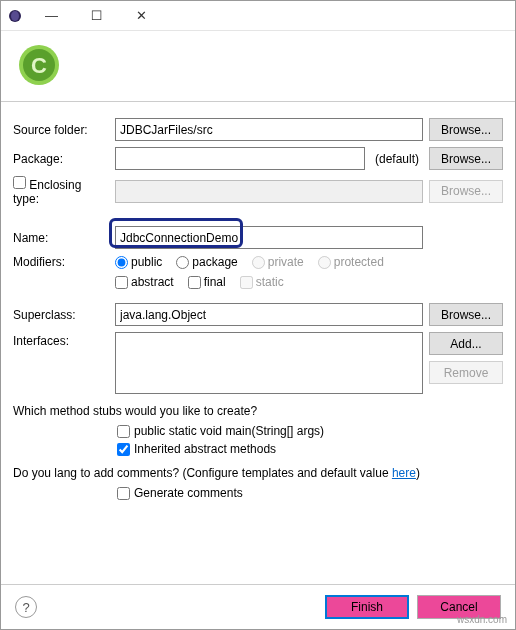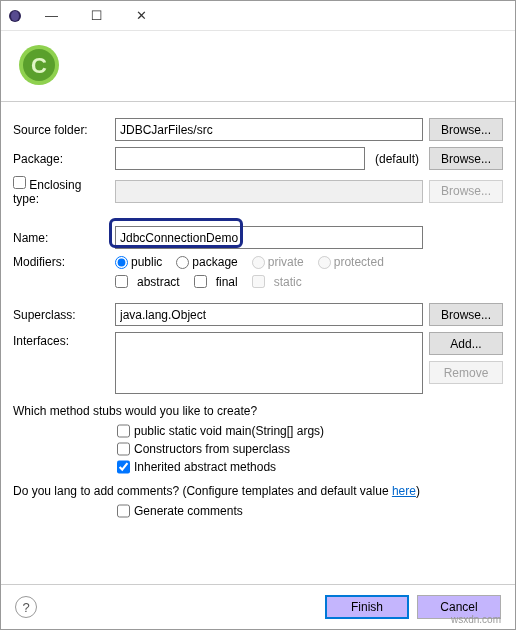--- a/index.html
+++ b/index.html
@@ -21,38 +21,38 @@
     .btn-col { width: 74px; }
     input[type="text"] { width: 100%; height: 23px; border: 1px solid #7a7a7a; padding: 2px 4px; font-size: 12px; font-family: inherit; }
     input[type="text"]:disabled { background: #f0f0f0; border-color: #bdbdbd; color: #888; }
     .btn { width: 100%; height: 23px; border: 1px solid #adadad; background: #e1e1e1; font-size: 12px; font-family: inherit; cursor: pointer; }
     .btn:disabled { color: #a0a0a0; background: #f4f4f4; border-color: #d0d0d0; }
     .gap { height: 14px; }
     .radio-group { display: flex; gap: 14px; align-items: center; }
     .radio-group label { display: flex; align-items: center; gap: 3px; font-size: 12px; }
     .radio-group label.disabled { color: #999; }
     .check-row { display: flex; gap: 14px; align-items: center; }
-    .check-row label { display: flex; align-items: flex-start; gap: 9px; font-size: 12px; }
+    .check-row label { display: flex; align-items: center; gap: 3px; font-size: 12px; }
     .check-row label.disabled { color: #999; }
     input[type="checkbox"], input[type="radio"] { margin: 0; }
     .interfaces-box { flex:1; height: 62px; border: 1px solid #7a7a7a; background: #fff; }
     .interfaces-row { display:flex; align-items:flex-start; gap:6px; margin-bottom:6px; }
     .interfaces-btns { display:flex; flex-direction:column; gap:6px; width:74px; }
     .question { font-size: 12px; margin: 10px 0 6px 0; }
     .indent-checks { margin-left: 104px; display: flex; flex-direction: column; gap: 4px; margin-bottom: 8px; }
-    .indent-checks label { display: flex; gap: 4px; font-size: 12px; }
+    .indent-checks label { display: flex; align-items: center; gap: 4px; font-size: 12px; }
     .link { color: #0066cc; text-decoration: underline; cursor:pointer; }
     .highlight-name { position:relative; }
     .hand-circle { position:absolute; left:-6px; top:-8px; width:134px; height:30px; border:3px solid #1a2a8a; border-radius:6px; pointer-events:none; }
     .footer { border-top: 1px solid #ccc; padding: 10px 14px; display: flex; align-items: center; }
     .help-btn { width: 22px; height: 22px; border:1px solid #999; border-radius:50%; display:flex; align-items:center; justify-content:center; font-size:13px; color:#555; cursor:pointer; }
     .footer-btns { margin-left: auto; display: flex; gap: 8px; }
-    .footer-btn { width: 84px; height: 24px; border: 1px solid #adadad; background: #c4b5fd; font-size: 12px; cursor:pointer; }
+    .footer-btn { width: 84px; height: 24px; border: 1px solid #adadad; background: #ec4899; font-size: 12px; cursor:pointer; }
     .footer-btn.primary { border: 2px solid #0078d7; }
-    .watermark { position:absolute; bottom:4px; right:14px; font-size:10px; color:#999; }
+    .watermark { position:absolute; bottom:4px; right:8px; font-size:10px; color:#999; }
     .eclipse-icon { width:16px; height:16px; margin-right:6px; }
     .default-label { font-size:12px; padding:0 4px; }
   </style>
 </head>
 <body>
 
 <div class="window">
   <div class="titlebar">
     <span class="eclipse-icon">
       <svg width="16" height="16" viewBox="0 0 16 16">
@@ -160,24 +160,20 @@
       </div>
     </div>
 
     <div class="question">Which method stubs would you like to create?</div>
     <div class="indent-checks">
       <label>
           <input type="checkbox" style=""> 
           <span>public static void main(String[] args)</span>
         </label>
       <label>
-          <input type="checkbox" style=""> 
-          <span>Constructors from superclass</span>
-        </label>
-      <label>
           <input type="checkbox" checked="" style=""> 
           <span>Inherited abstract methods</span>
         </label>
     </div>
 
     <div class="question">
       <span>Do you lang to add comments? (Configure templates and default value </span><span class="link">here</span><span>)</span>
     </div>
     <div class="indent-checks">
       <label>

